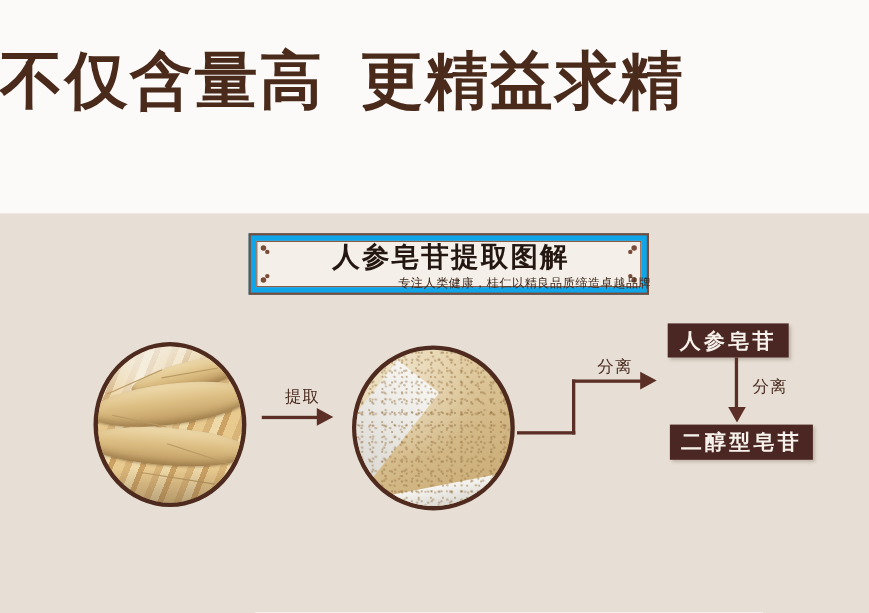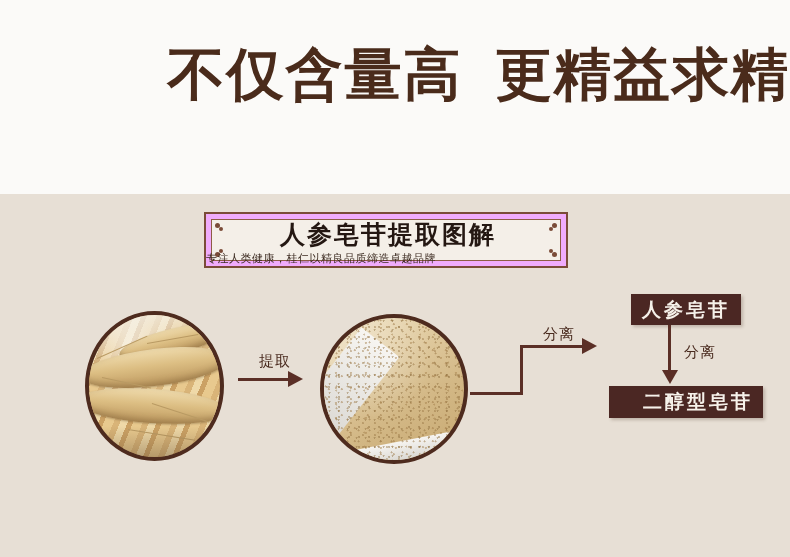--- a/index.html
+++ b/index.html
@@ -21,21 +21,21 @@
     position: absolute;
     left: 0; top: 0;
     width: 790px;
     height: 194px;
     background: #FBFAF8;
   }
   .headline {
     position: absolute;
     left: 0; top: 44px;
     width: 790px;
-    text-align: right;
+    text-align: left;
     font-family: "Liberation Serif", "DejaVu Serif", serif;
     font-size: 57px;
     line-height: 62px;
     font-weight: bold;
     color: #4A2B1B;
     letter-spacing: 2px;
     white-space: pre;
   }
   .subhead-wrap {
     position: absolute;
@@ -65,24 +65,24 @@
     position: absolute;
     left: 0; top: 194px;
     width: 790px;
     height: 363px;
     background: #E7DFD5;
   }
 
   
   .plaque {
     position: absolute;
-    left: 204px; top: 212px;
+    left: 226px; top: 212px;
     width: 364px;
     height: 56px;
-    background: #f0abfc;
+    background: #0ea5e9;
     border: 2px solid #7A4B38;
     box-sizing: border-box;
   }
   .plaque-inner {
     position: absolute;
     left: 5px; top: 5px;
     right: 5px; bottom: 5px;
     border: 1.5px solid #8E5C45;
     background: #F4EFE8;
     box-sizing: border-box;
@@ -116,21 +116,21 @@
     line-height: 30px;
     font-weight: bold;
     color: #241712;
     letter-spacing: 2px;
     white-space: nowrap;
   }
   .plaque-sub {
     position: absolute;
     left: 0; top: 38px;
     width: 364px;
-    text-align: left;
+    text-align: right;
     font-family: "Liberation Serif", "DejaVu Serif", serif;
     font-size: 11px;
     line-height: 13px;
     color: #3B2A20;
     letter-spacing: 0.5px;
     white-space: nowrap;
   }
 
   
   .photo-circle {
@@ -266,27 +266,25 @@
     font-family: "Liberation Serif", "DejaVu Serif", serif;
     font-weight: bold;
     letter-spacing: 3px;
     white-space: nowrap;
     box-shadow: 2px 2px 3px rgba(90,70,55,0.28);
   }
   .box-top {
     left: 607px; top: 294px;
     width: 110px; height: 31px;
     font-size: 19px;
-    margin-left: 24px;
   }
   .box-bottom {
     left: 609px; top: 386px;
     width: 130px; height: 32px;
     font-size: 19px;
-    padding-left: 24px;
   }
 
   
   .caption {
     position: absolute;
     left: 0; top: 500px;
     width: 790px;
     text-align: center;
     font-family: "Liberation Serif", "DejaVu Serif", serif;
     font-size: 28px;

